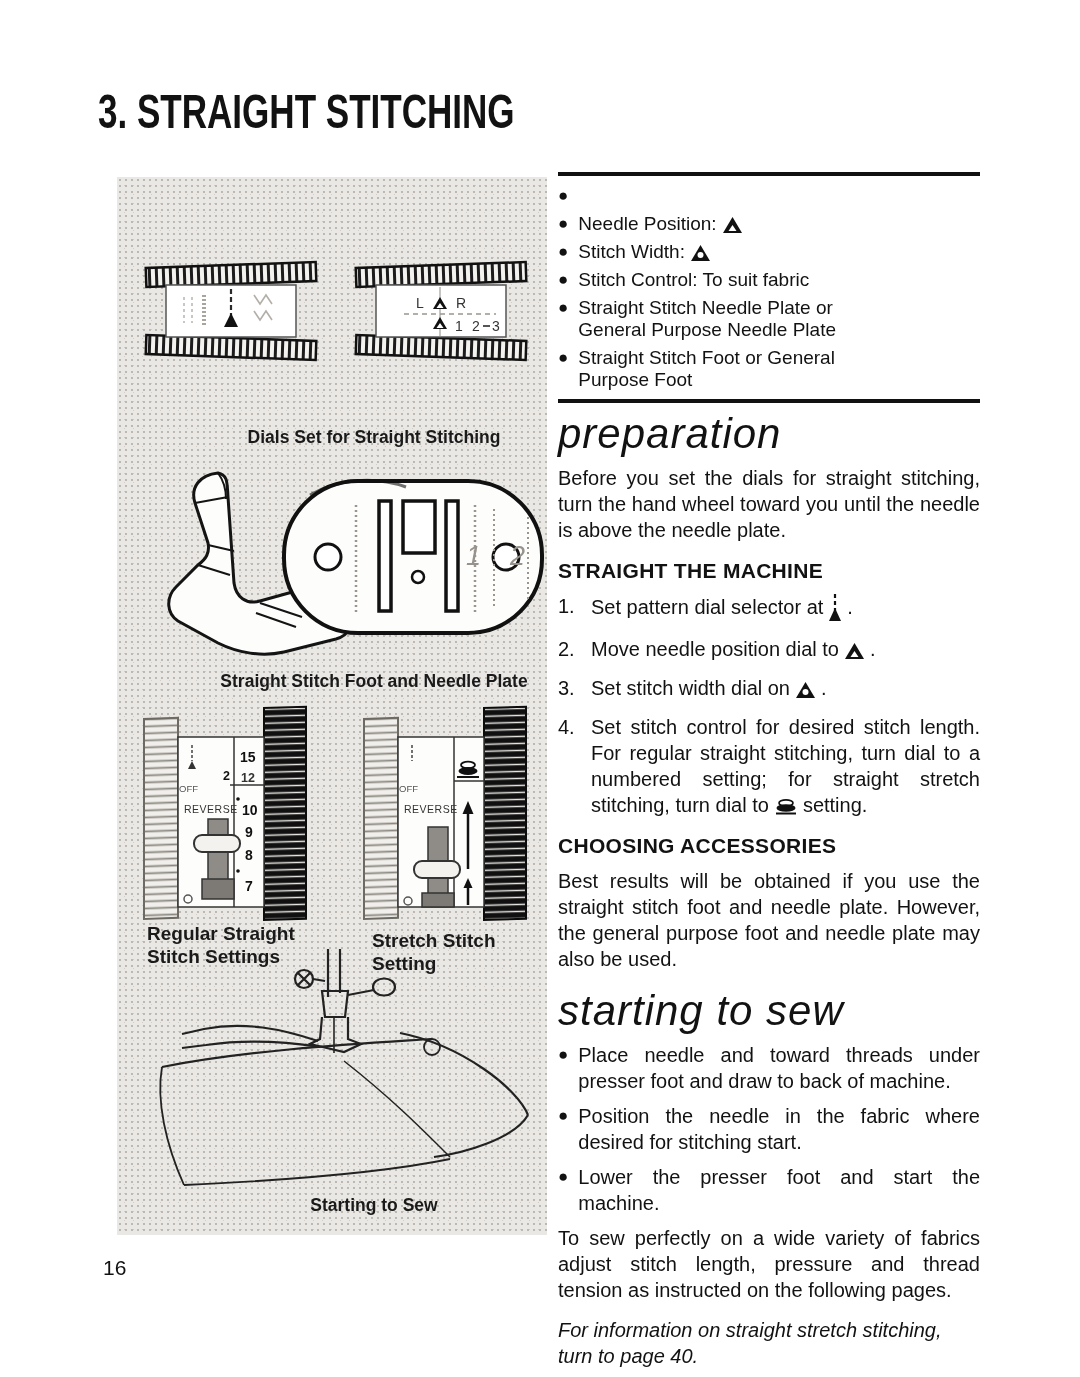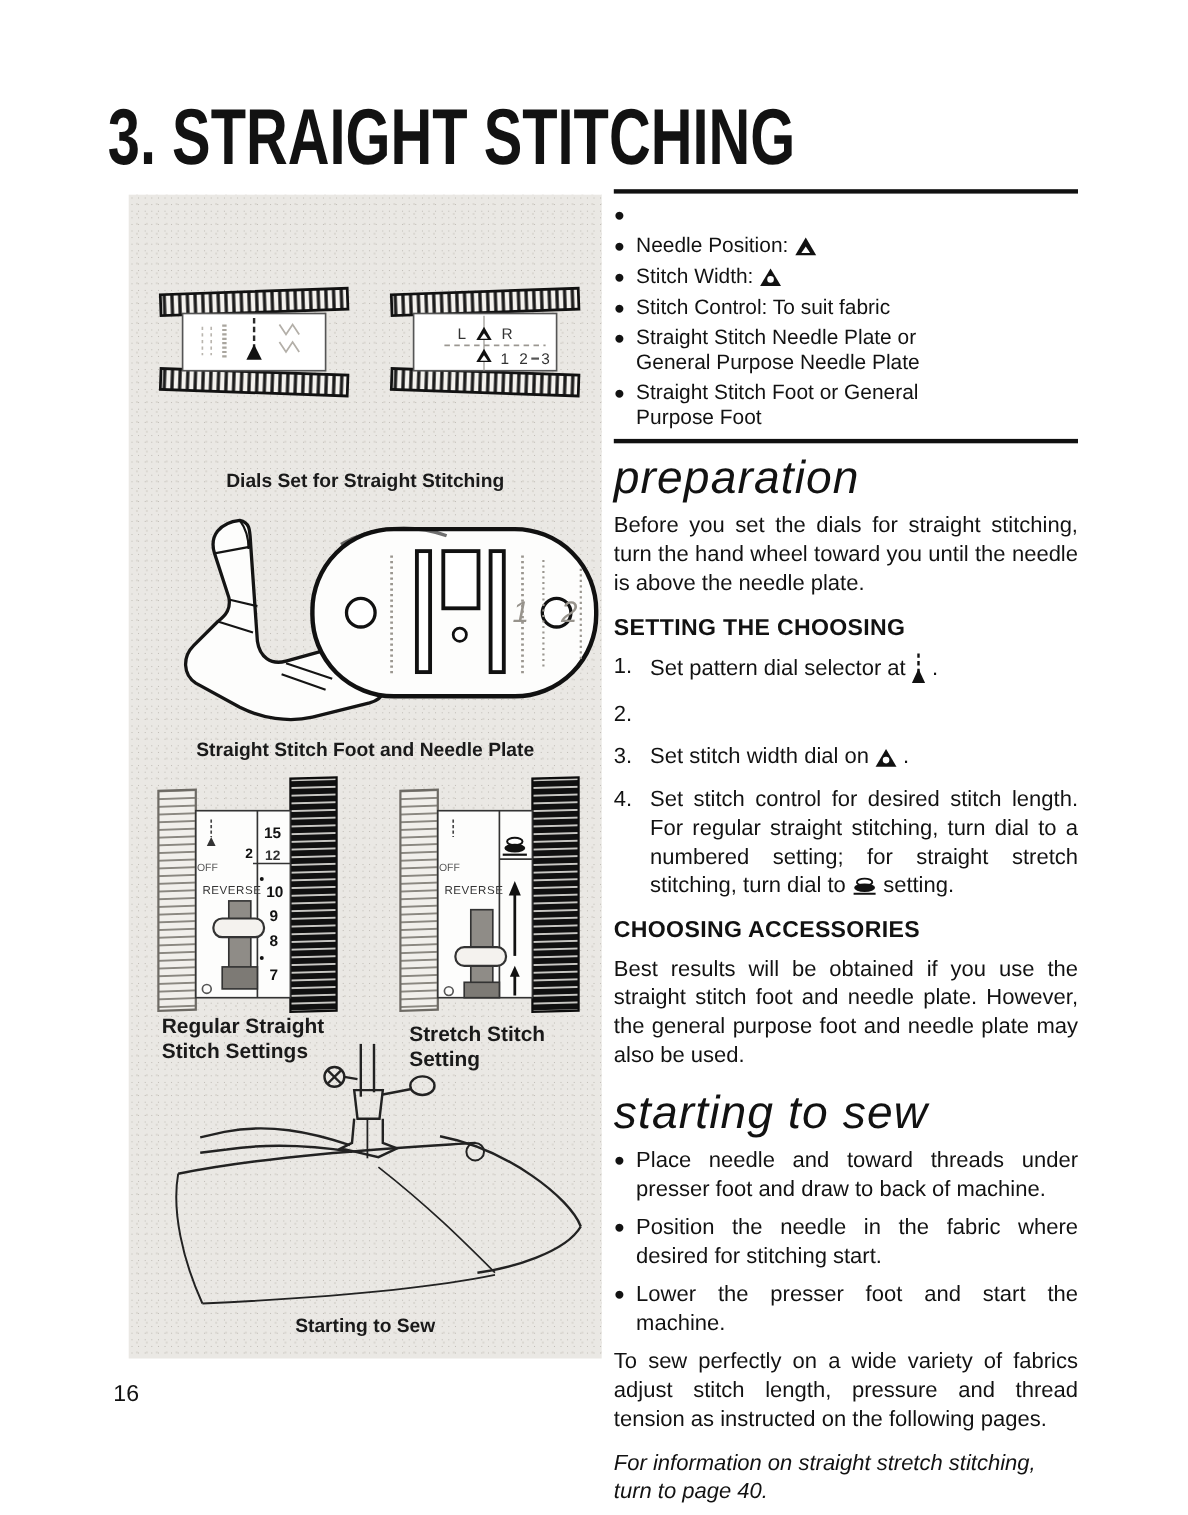--- a/index.html
+++ b/index.html
@@ -2,38 +2,38 @@
 <html><head>
 <meta charset="utf-8">
 <style>
   html,body{margin:0;padding:0;}
   body{
     width:1080px;height:1377px;position:relative;background:#ffffff;
     font-family:"Liberation Sans",sans-serif;color:#121212;
     -webkit-font-smoothing:antialiased;
   }
   .title{
-    position:absolute;left:98px;top:84px;font-size:72px;font-weight:bold;
+    position:absolute;left:98px;top:84px;font-size:48px;font-weight:bold;
     white-space:nowrap;
   }
   .title span{display:inline-block;transform:scaleX(0.73);transform-origin:0 50%;letter-spacing:0px;}
   .page-number{position:absolute;left:103px;top:1256px;font-size:21px;}
 
   
   .photo-panel{
     position:absolute;left:117px;top:177px;width:430px;height:1058px;
     background-color:#eae8e4;
     background-image:
       radial-gradient(circle,#b9b5ae 0.7px,transparent 0.8px),
       radial-gradient(circle,#d2cec7 0.6px,transparent 0.7px);
     background-size:6px 6px,9px 9px;background-position:0 0,3px 4px;
   }
   .photo-panel svg{position:absolute;overflow:visible;}
   .cap{position:absolute;font-weight:bold;color:#1a1a1a;}
-  .cap-center{left:0;width:100%;text-align:center;font-size:17.5px;}
+  .cap-center{left:0;width:100%;text-align:center;font-size:17.5px;padding-left:42px;}
   .cap-small{font-size:19px;line-height:23px;}
 
   
   .right-col{position:absolute;left:558px;top:172px;width:422px;}
   .rule{border:none;border-top:4px solid #111;margin:0;}
   .spec-list{list-style:none;margin:9px 0 8px 0;padding:0;font-size:19px;line-height:22px;}
   .spec-list li{display:flex;gap:10px;margin-bottom:6px;}
   .spec-list .b{flex:none;font-size:17px;line-height:22px;}
   .spec-list .lbl{max-width:302px;}
   .script-head{font-style:italic;font-weight:normal;font-size:42px;line-height:46px;margin:8px 0 8px 0;letter-spacing:1px;}
@@ -258,31 +258,35 @@
       <span class="b">●</span>
       <span class="lbl">Straight Stitch Foot or General Purpose Foot</span>
     </li>
   </ul>
 
   <hr class="rule">
 
   <h1 class="script-head">preparation</h1>
   <p class="body-p">Before you set the dials for straight stitching, turn the hand wheel toward you until the needle is above the needle plate.</p>
 
-  <h3 class="subhead">SETTING THE CHOOSING</h3>
+  <h3 class="subhead">STRAIGHT THE MACHINE</h3>
   <ol class="steps">
     <li>
       <span class="num">1.</span>
       <span class="stext"><span>Set pattern dial selector at</span><svg class="ic ic-drop" width="14" height="30" viewBox="0 0 14 30">
             <line x1="7" y1="1" x2="7" y2="18" stroke="#111" stroke-width="2.2" stroke-dasharray="4,3"></line>
             <polygon points="7,15 1,28 13,28" fill="#111"></polygon>
           </svg><span>.</span></span>
     </li>
     <li>
       <span class="num">2.</span>
+      <span class="stext"><span>Move needle position dial to</span><svg class="ic" width="21" height="18" viewBox="0 0 21 18">
+            <polygon points="10.5,1 1,17 20,17" fill="#111"></polygon>
+            <polygon points="10.5,9 6.5,15 14.5,15" fill="#fff"></polygon>
+          </svg><span>.</span></span>
     </li>
     <li>
       <span class="num">3.</span>
       <span class="stext"><span>Set stitch width dial on</span><svg class="ic" width="21" height="18" viewBox="0 0 21 18">
             <polygon points="10.5,1 1,17 20,17" fill="#111"></polygon>
             <circle cx="10.5" cy="11" r="3" fill="#fff"></circle>
           </svg><span>.</span></span>
     </li>
     <li>
       <span class="num">4.</span>

